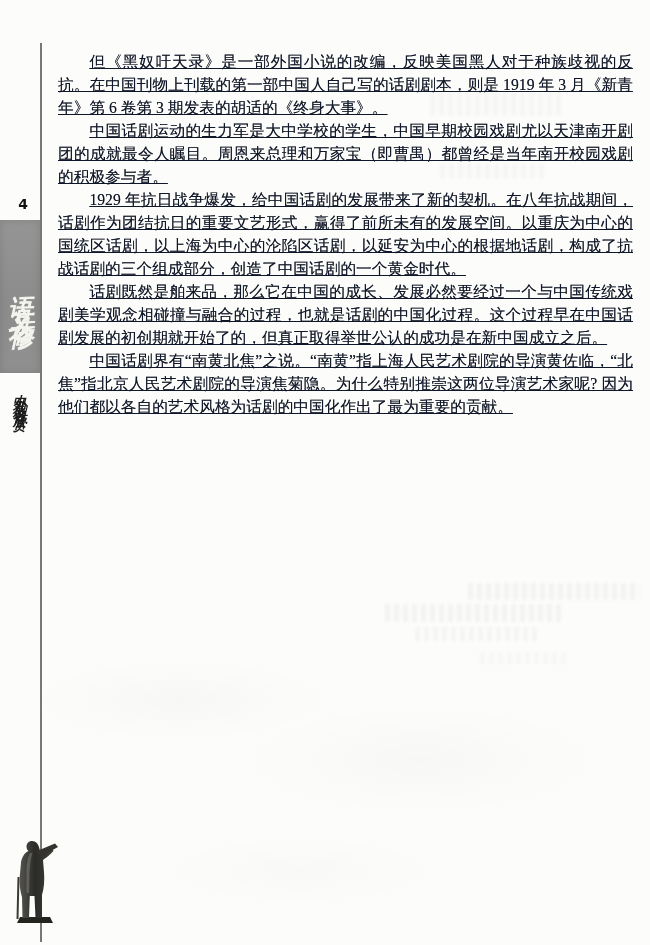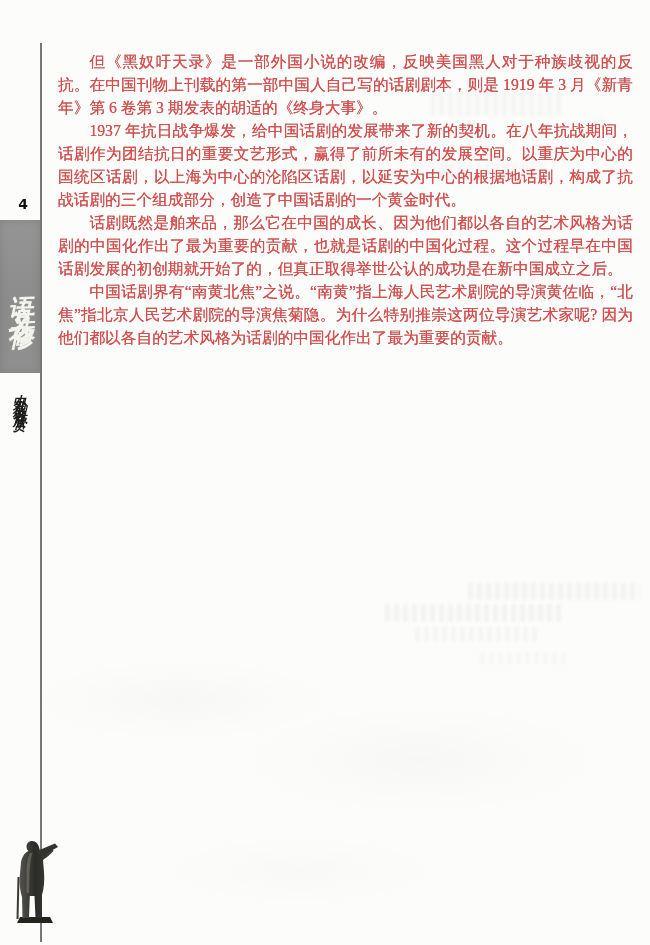--- a/index.html
+++ b/index.html
@@ -61,23 +61,24 @@
     letter-spacing:3.5px;
     font-weight:600; font-style:italic;
     color:#1c1c1c;
   }
 
   
   .content {
     position:absolute; left:58px; top:50px;
     width:575px;
     font-size:15.7px; line-height:23px;
-    color:#ef4444;
+    color:#0f172a;
     text-align:justify;
     text-shadow:0 0 .4px rgba(0,0,0,.55);
+    text-decoration:underline;
   }
   .content p { text-indent:2em; margin:0; }
 
   
   .statue {
     position:absolute; left:9px; top:839px;
   }
 
   
   .smudge {
@@ -105,22 +106,23 @@
   <div class="page-number">4</div>
 
   <div class="series-block">
     <div class="series-title">语文选修</div>
   </div>
 
   <div class="subtitle">中外戏剧名作欣赏</div>
 
   <div class="content">
     <p>但《黑奴吁天录》是一部外国小说的改编，反映美国黑人对于种族歧视的反抗。在中国刊物上刊载的第一部中国人自己写的话剧剧本，则是 1919 年 3 月《新青年》第 6 卷第 3 期发表的胡适的《终身大事》。</p>
-    <p>1937 年抗日战争爆发，给中国话剧的发展带来了新的契机。在八年抗战期间，话剧作为团结抗日的重要文艺形式，赢得了前所未有的发展空间。以重庆为中心的国统区话剧，以上海为中心的沦陷区话剧，以延安为中心的根据地话剧，构成了抗战话剧的三个组成部分，创造了中国话剧的一个黄金时代。</p>
-    <p>话剧既然是舶来品，那么它在中国的成长、因为他们都以各自的艺术风格为话剧的中国化作出了最为重要的贡献，也就是话剧的中国化过程。这个过程早在中国话剧发展的初创期就开始了的，但真正取得举世公认的成功是在新中国成立之后。</p>
+    <p>中国话剧运动的生力军是大中学校的学生，中国早期校园戏剧尤以天津南开剧团的成就最令人瞩目。周恩来总理和万家宝（即曹禺）都曾经是当年南开校园戏剧的积极参与者。</p>
+    <p>1929 年抗日战争爆发，给中国话剧的发展带来了新的契机。在八年抗战期间，话剧作为团结抗日的重要文艺形式，赢得了前所未有的发展空间。以重庆为中心的国统区话剧，以上海为中心的沦陷区话剧，以延安为中心的根据地话剧，构成了抗战话剧的三个组成部分，创造了中国话剧的一个黄金时代。</p>
+    <p>话剧既然是舶来品，那么它在中国的成长、发展必然要经过一个与中国传统戏剧美学观念相碰撞与融合的过程，也就是话剧的中国化过程。这个过程早在中国话剧发展的初创期就开始了的，但真正取得举世公认的成功是在新中国成立之后。</p>
     <p>中国话剧界有“南黄北焦”之说。“南黄”指上海人民艺术剧院的导演黄佐临，“北焦”指北京人民艺术剧院的导演焦菊隐。为什么特别推崇这两位导演艺术家呢? 因为他们都以各自的艺术风格为话剧的中国化作出了最为重要的贡献。</p>
   </div>
 
   <svg class="statue" width="52" height="86" viewBox="0 0 52 86">
     <defs>
       <linearGradient id="sg" x1="0" y1="0" x2="1" y2="0">
         <stop offset="0" stop-color="#55544f"></stop>
         <stop offset=".45" stop-color="#2b2b28"></stop>
         <stop offset="1" stop-color="#403f3b"></stop>
       </linearGradient>

